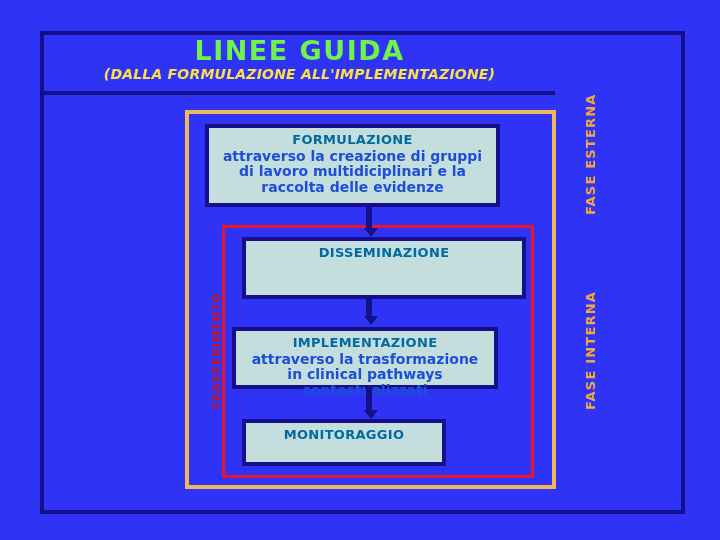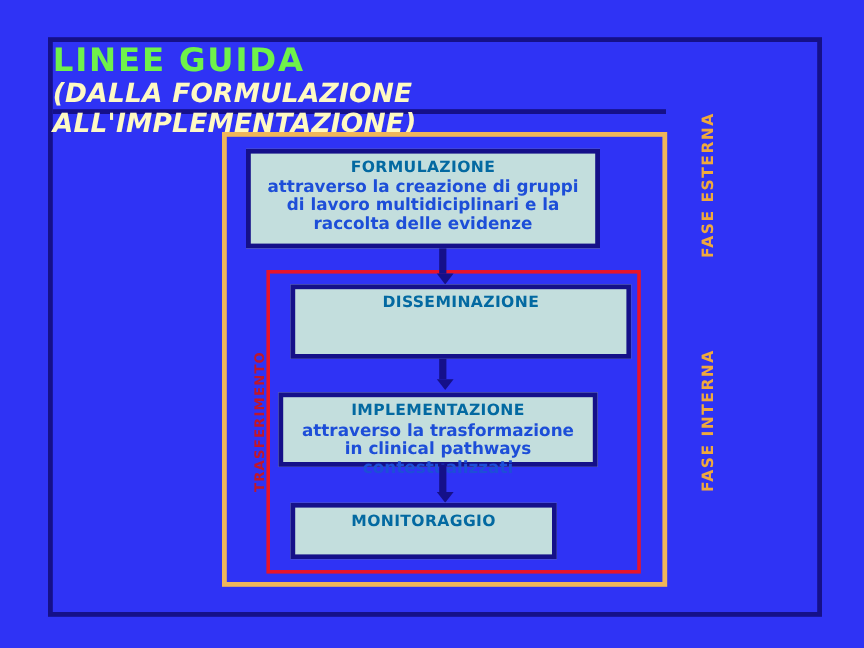--- a/index.html
+++ b/index.html
@@ -34,39 +34,39 @@
 
   
   .title-band {
     position: absolute;
     left: 44px;
     top: 35px;
     width: 511px;
     height: 60px;
     border-bottom: 4px solid #151089;
     box-sizing: border-box;
-    text-align: left;
+    text-align: center;
   }
   .main-title {
     margin: 0;
     padding-top: 2px;
     font-size: 27px;
     font-weight: bold;
     color: #6ff24a;
     letter-spacing: 1.5px;
     font-family: "DejaVu Sans", sans-serif;
     line-height: 1.05;
   }
   .sub-title {
     margin: 0;
     padding-top: 1px;
-    font-size: 22px;
+    font-size: 14px;
     font-style: italic;
     font-weight: bold;
-    color: #fef9c3;
+    color: #fde047;
     letter-spacing: 0.2px;
     font-family: "DejaVu Sans", sans-serif;
   }
 
   
   .gold-rect {
     position: absolute;
     left: 185px;
     top: 110px;
     width: 371px;
@@ -109,21 +109,21 @@
     color: #1d4ed8;
     font-size: 14px;
     font-weight: bold;
     font-family: "DejaVu Sans", sans-serif;
     padding-top: 1px;
   }
 
   #box-formulazione { left: 205px; top: 124px; width: 295px; height: 83px; }
   #box-disseminazione { left: 242px; top: 237px; width: 284px; height: 62px; }
   #box-implementazione { left: 232px; top: 327px; width: 266px; height: 62px; }
-  #box-monitoraggio { left: 242px; top: 419px; width: 222px; height: 47px; }
+  #box-monitoraggio { left: 242px; top: 419px; width: 204px; height: 47px; }
 
   
   .arrow {
     position: absolute;
     width: 10px;
   }
   .arrow .shaft {
     width: 6px;
     background: #151089;
     margin: 0 auto;

